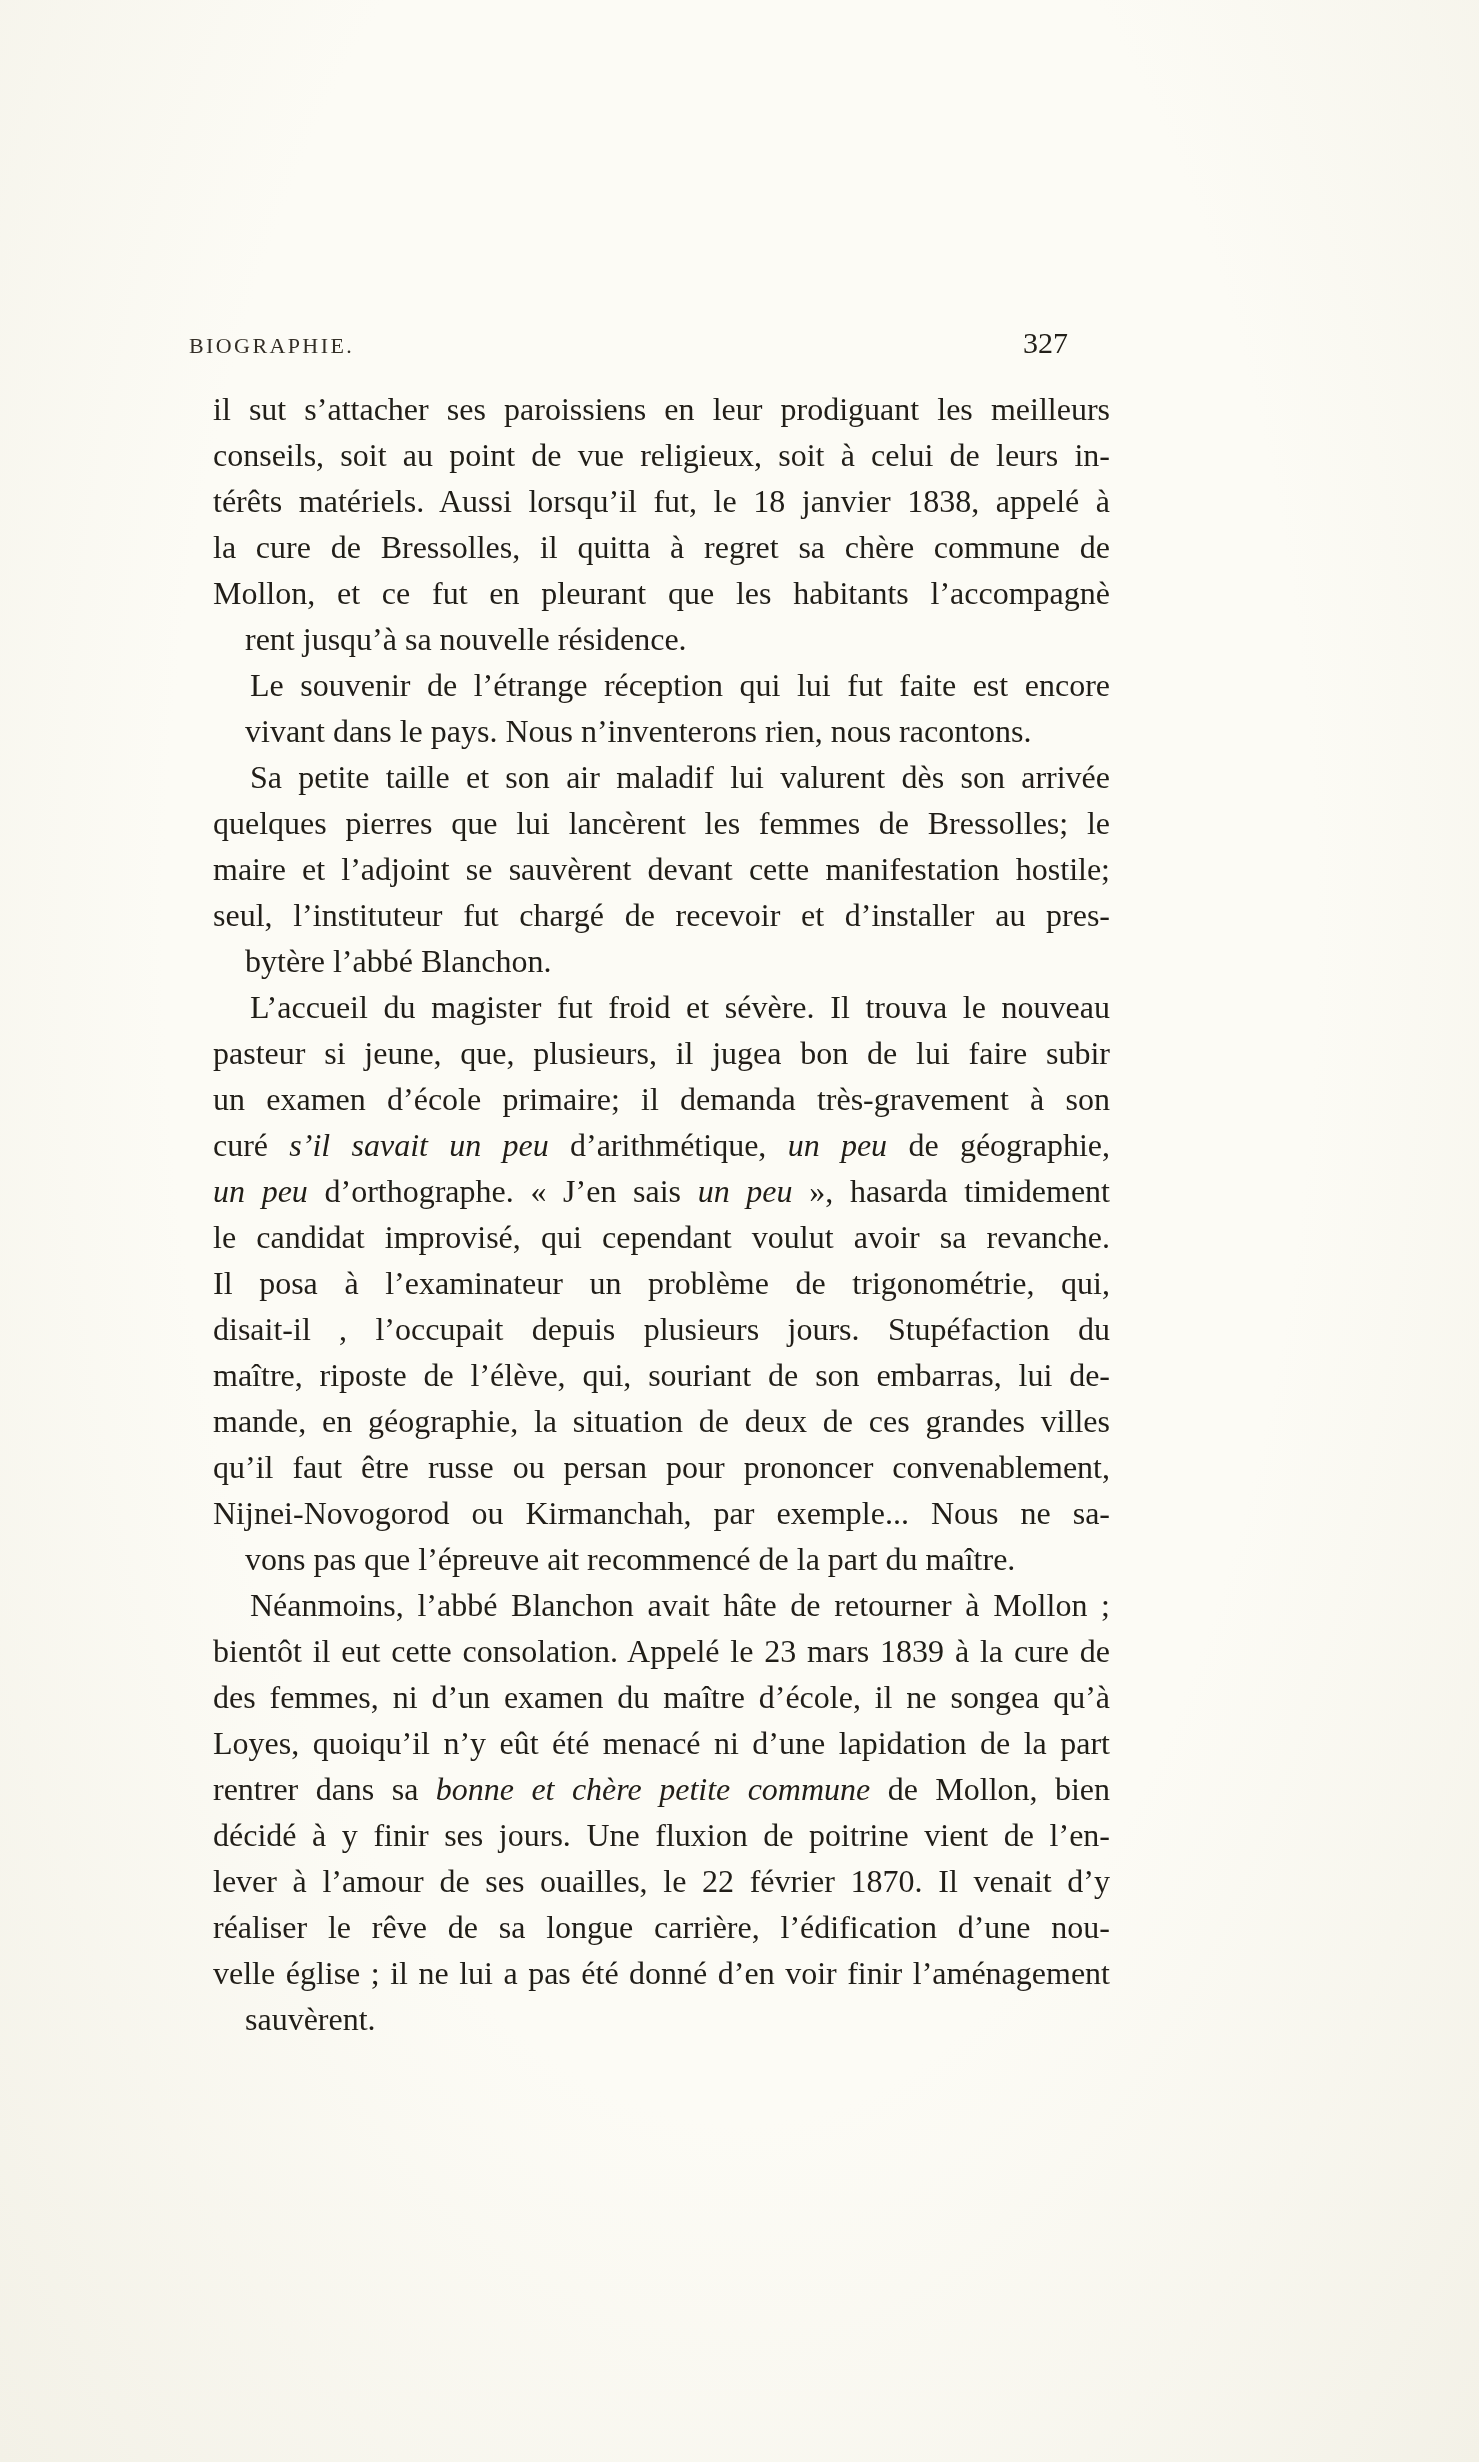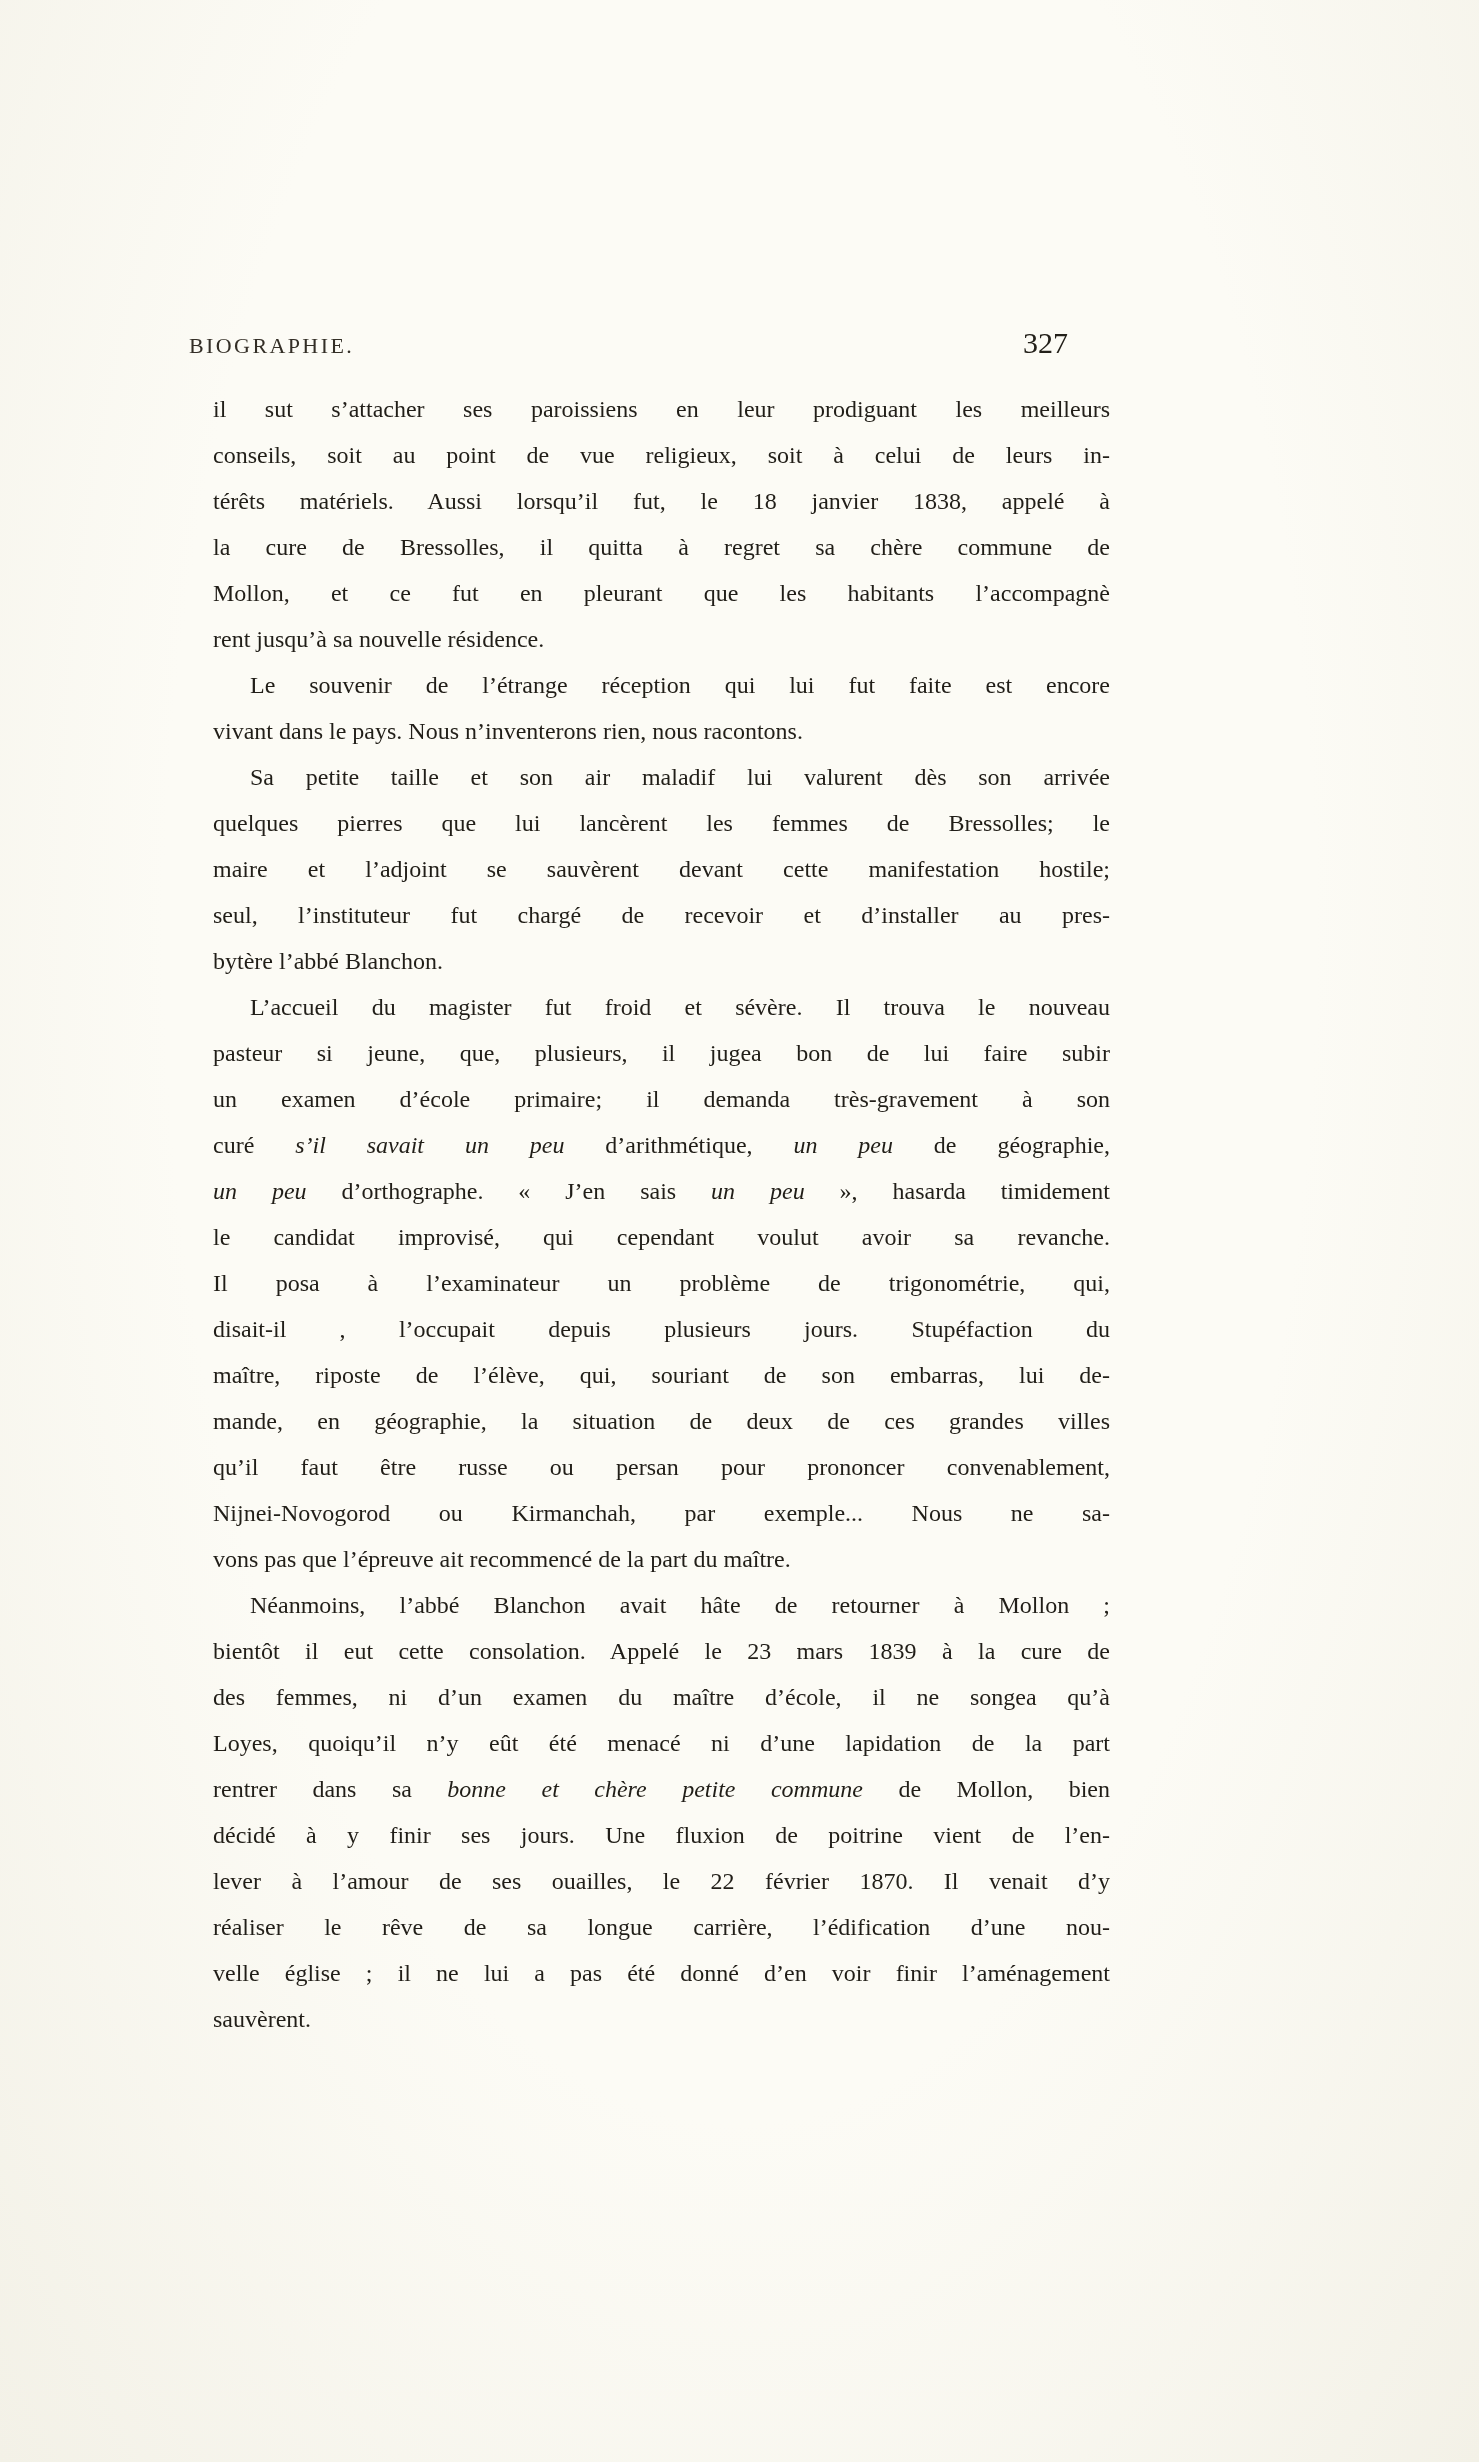--- a/index.html
+++ b/index.html
@@ -32,34 +32,35 @@
     top: 0;
     font-size: 30px;
     font-weight: normal;
     color: #23201a;
   }
   .body-block {
     position: absolute;
     left: 213px;
     top: 386px;
     width: 897px;
-    font-size: 24px;
+    font-size: 32px;
     line-height: 46px;
     color: #211e18;
   }
   .line {
     height: 46px;
     overflow: hidden;
   }
   .just {
     text-align: justify;
     text-align-last: justify;
   }
   .last {
     text-align: left;
+    margin-left: 32px;
   }
   .indent { text-indent: 37px; }
   .it { font-style: italic; margin-top: 36px; }
 </style>
 </head>
 <body>
 
 <div class="page">
   <div class="header">
     <div class="running-title">BIOGRAPHIE.</div>

